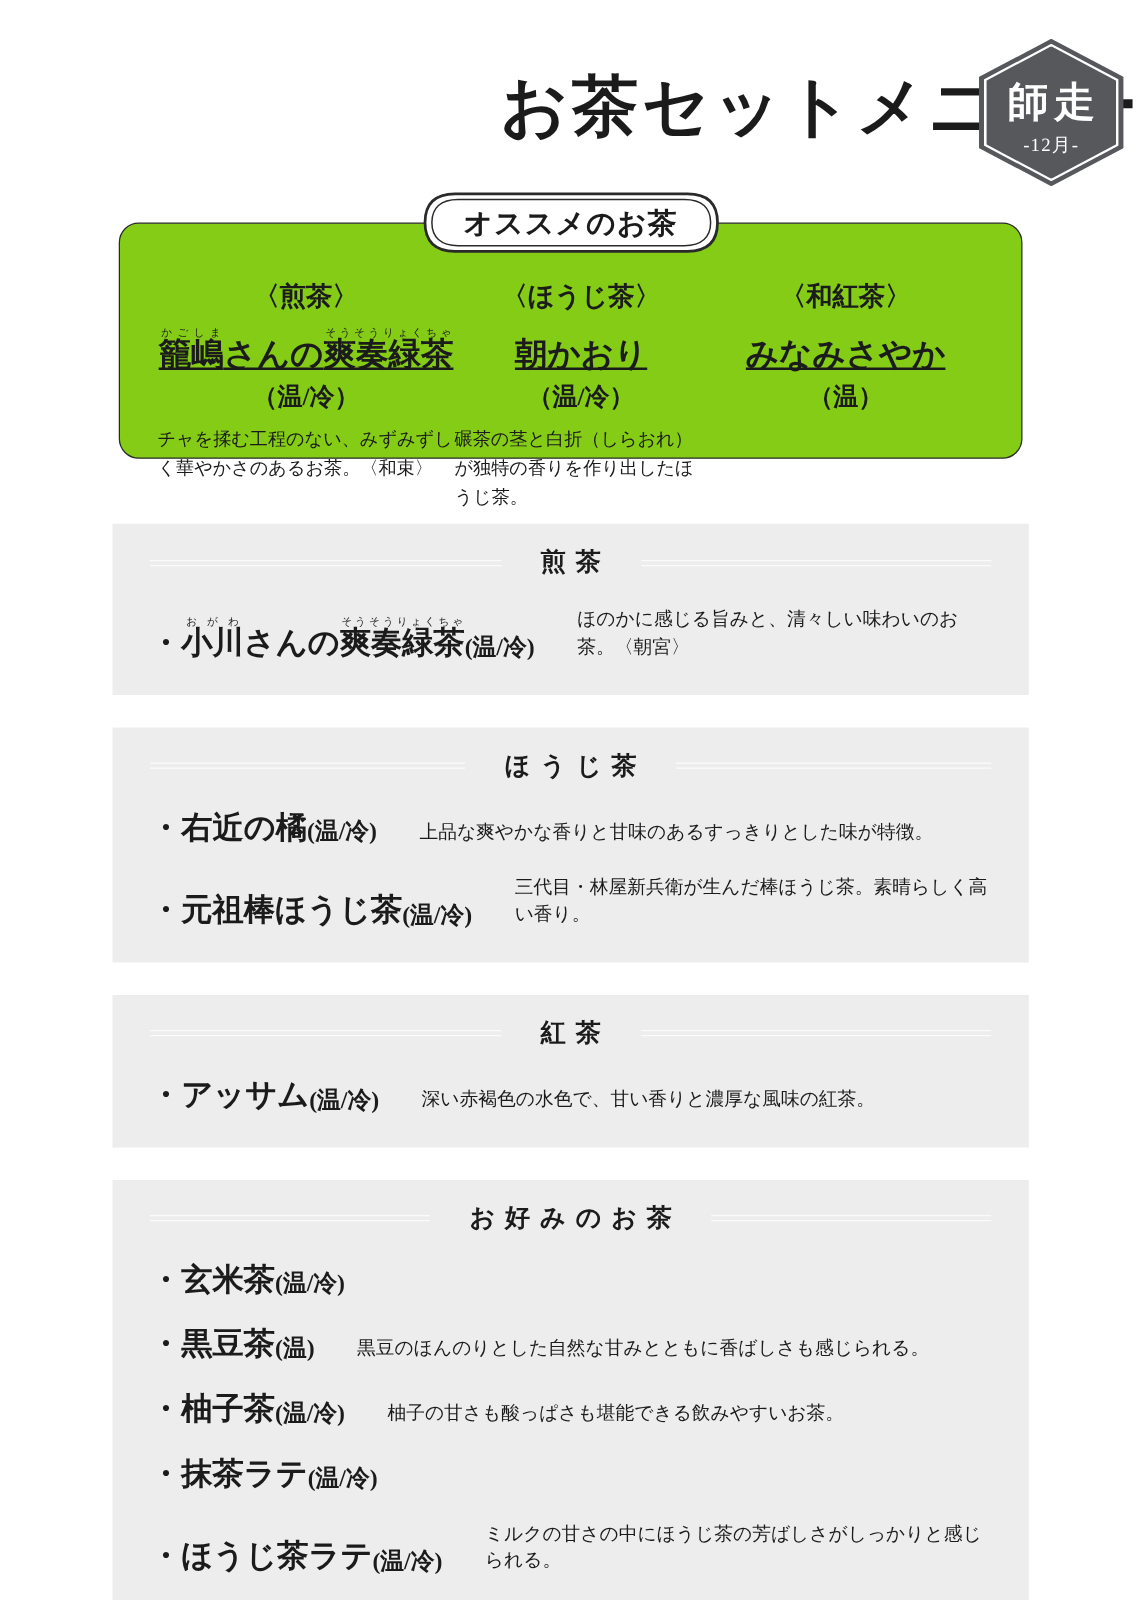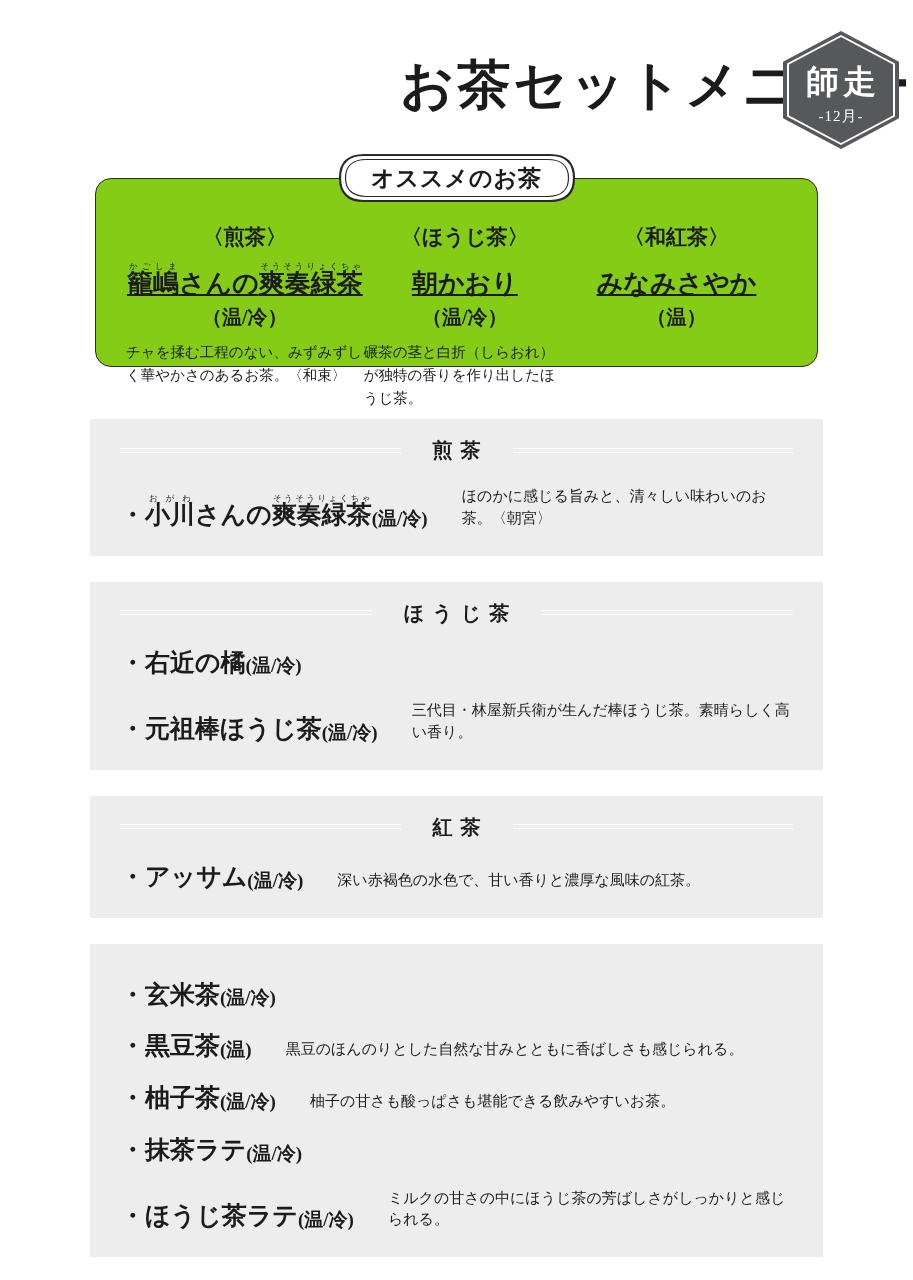--- a/index.html
+++ b/index.html
@@ -142,20 +142,21 @@
   <section class="menu-section">
     <div class="sec-header">
       <span class="sec-rule"></span>
       <h2 class="sec-title">ほうじ茶</h2>
       <span class="sec-rule"></span>
     </div>
     <ul class="sec-items">
   <li class="menu-item">
     <span class="item-name">・右近の橘</span>
             <span class="item-temp">(温/冷)</span>
+    <span class="item-desc">上品な爽やかな香りと甘味のあるすっきりとした味が特徴。</span>
   </li>
 
   <li class="menu-item">
     <span class="item-name">・元祖棒ほうじ茶</span>
             <span class="item-temp">(温/冷)</span>
     <span class="item-desc">三代目・林屋新兵衛が生んだ棒ほうじ茶。素晴らしく高い香り。</span>
   </li>
 </ul>
   </section>
 
@@ -168,20 +169,25 @@
     <ul class="sec-items">
   <li class="menu-item">
     <span class="item-name">・アッサム</span>
             <span class="item-temp">(温/冷)</span>
     <span class="item-desc">深い赤褐色の水色で、甘い香りと濃厚な風味の紅茶。</span>
   </li>
 </ul>
   </section>
 
   <section class="menu-section">
+    <div class="sec-header">
+      <span class="sec-rule"></span>
+      <h2 class="sec-title">お好みのお茶</h2>
+      <span class="sec-rule"></span>
+    </div>
     <ul class="sec-items">
   <li class="menu-item">
     <span class="item-name">・玄米茶</span>
             <span class="item-temp">(温/冷)</span>
   </li>
 
   <li class="menu-item">
     <span class="item-name">・黒豆茶</span>
             <span class="item-temp">(温)</span>
     <span class="item-desc">黒豆のほんのりとした自然な甘みとともに香ばしさも感じられる。</span>

